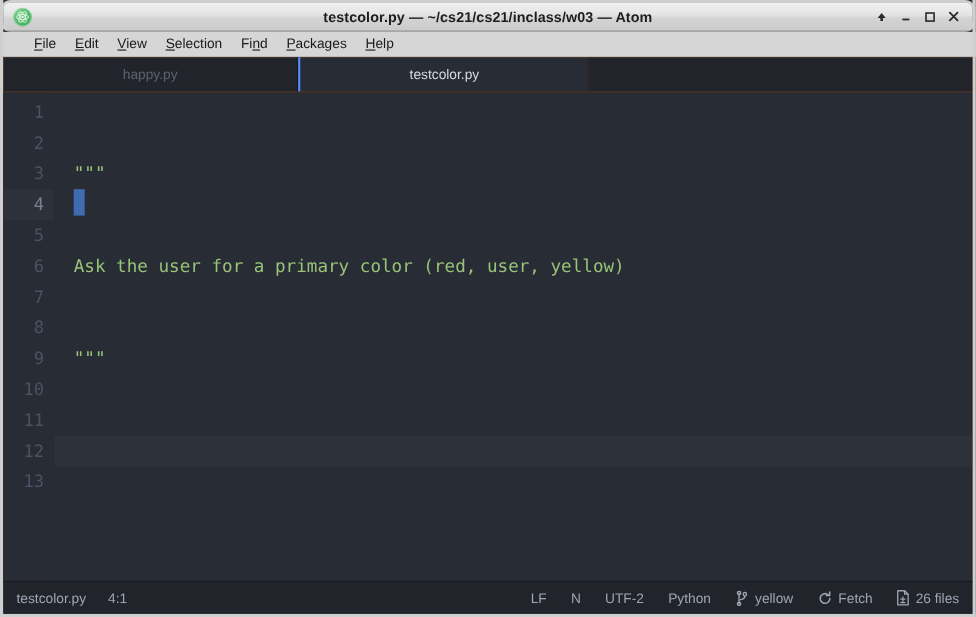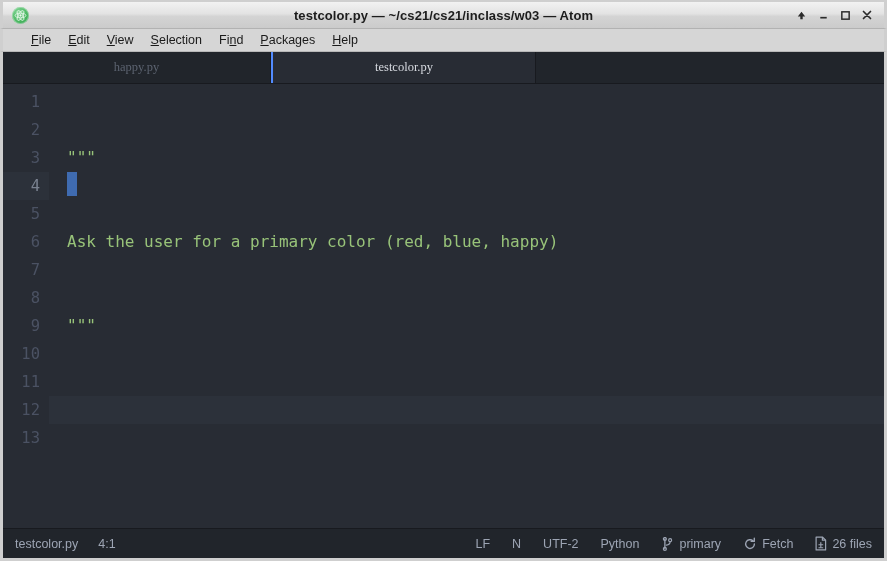--- a/index.html
+++ b/index.html
@@ -35,20 +35,21 @@
     border-bottom: 1px solid #b2b2b2;
     display: flex;
     align-items: center;
     position: relative;
     margin: -0px -3px 0 -3px;
     padding: 0 4px;
     box-sizing: border-box;
     border-top: 2px solid #cfcfcf;
     border-left: 3px solid #cfcfcf;
     border-right: 3px solid #cfcfcf;
+    border-radius: 10px;
   }
   #app-icon-wrap {
     width: 22px;
     height: 22px;
     margin-left: 2px;
     display: flex;
     align-items: center;
     justify-content: center;
     flex: 0 0 auto;
   }
@@ -116,21 +117,20 @@
   }
 
   
   #tabbar {
     height: 31px;
     flex: 0 0 31px;
     background: #f97316;
     display: flex;
     align-items: stretch;
     border-bottom: 1px solid #181a1f;
-    font-family: Liberation Serif, serif;
   }
   .tab {
     display: flex;
     align-items: center;
     justify-content: center;
     font-size: 12.5px;
     padding: 0 18px;
     box-sizing: border-box;
     white-space: nowrap;
   }
@@ -324,21 +324,21 @@
       <div class="lnum">8</div>
       <div class="lnum">9</div>
       <div class="lnum">10</div>
       <div class="lnum">11</div>
       <div class="lnum">12</div>
       <div class="lnum">13</div>
     </div>
 
     <div id="code">
       <div class="cl"><span class="t-str">"""</span></div>
-      <div class="cl"><span class="t-str">Ask the user for a primary color (red, blue, happy)</span></div>
+      <div class="cl"><span class="t-str">Ask the user for a primary color (red, user, yellow)</span></div>
       <div class="cl"><span class="t-str">"""</span></div>
       <div class="cl cur"><span></span></div>
       
       
       
       
       
       
       
       
@@ -361,21 +361,21 @@
       <span class="sb-item">
         <span class="sb-icon">
           <svg width="13" height="14" viewBox="0 0 14 16" aria-hidden="true">
             <path d="M4 2.5 L4 13.5" stroke="#9da5b4" stroke-width="1.5" fill="none" stroke-linecap="round"></path>
             <circle cx="4" cy="2.3" r="1.7" fill="none" stroke="#9da5b4" stroke-width="1.4"></circle>
             <circle cx="4" cy="13.6" r="1.7" fill="none" stroke="#9da5b4" stroke-width="1.4"></circle>
             <circle cx="10" cy="3.6" r="1.7" fill="none" stroke="#9da5b4" stroke-width="1.4"></circle>
             <path d="M10 5.4 Q10 8.6 5.7 9.2" stroke="#9da5b4" stroke-width="1.4" fill="none" stroke-linecap="round"></path>
           </svg>
         </span>
-        <span>primary</span>
+        <span>yellow</span>
       </span>
 
       <span class="sb-item">
         <span class="sb-icon">
           <svg width="14" height="14" viewBox="0 0 16 16" aria-hidden="true">
             <path d="M13 8a5 5 0 1 1-1.6-3.6" stroke="#9da5b4" stroke-width="1.6" fill="none" stroke-linecap="round"></path>
             <path d="M12.9 1.4 L12.9 5 L9.4 5" stroke="#9da5b4" stroke-width="1.6" fill="none" stroke-linecap="round" stroke-linejoin="round"></path>
           </svg>
         </span>
         <span>Fetch</span>

